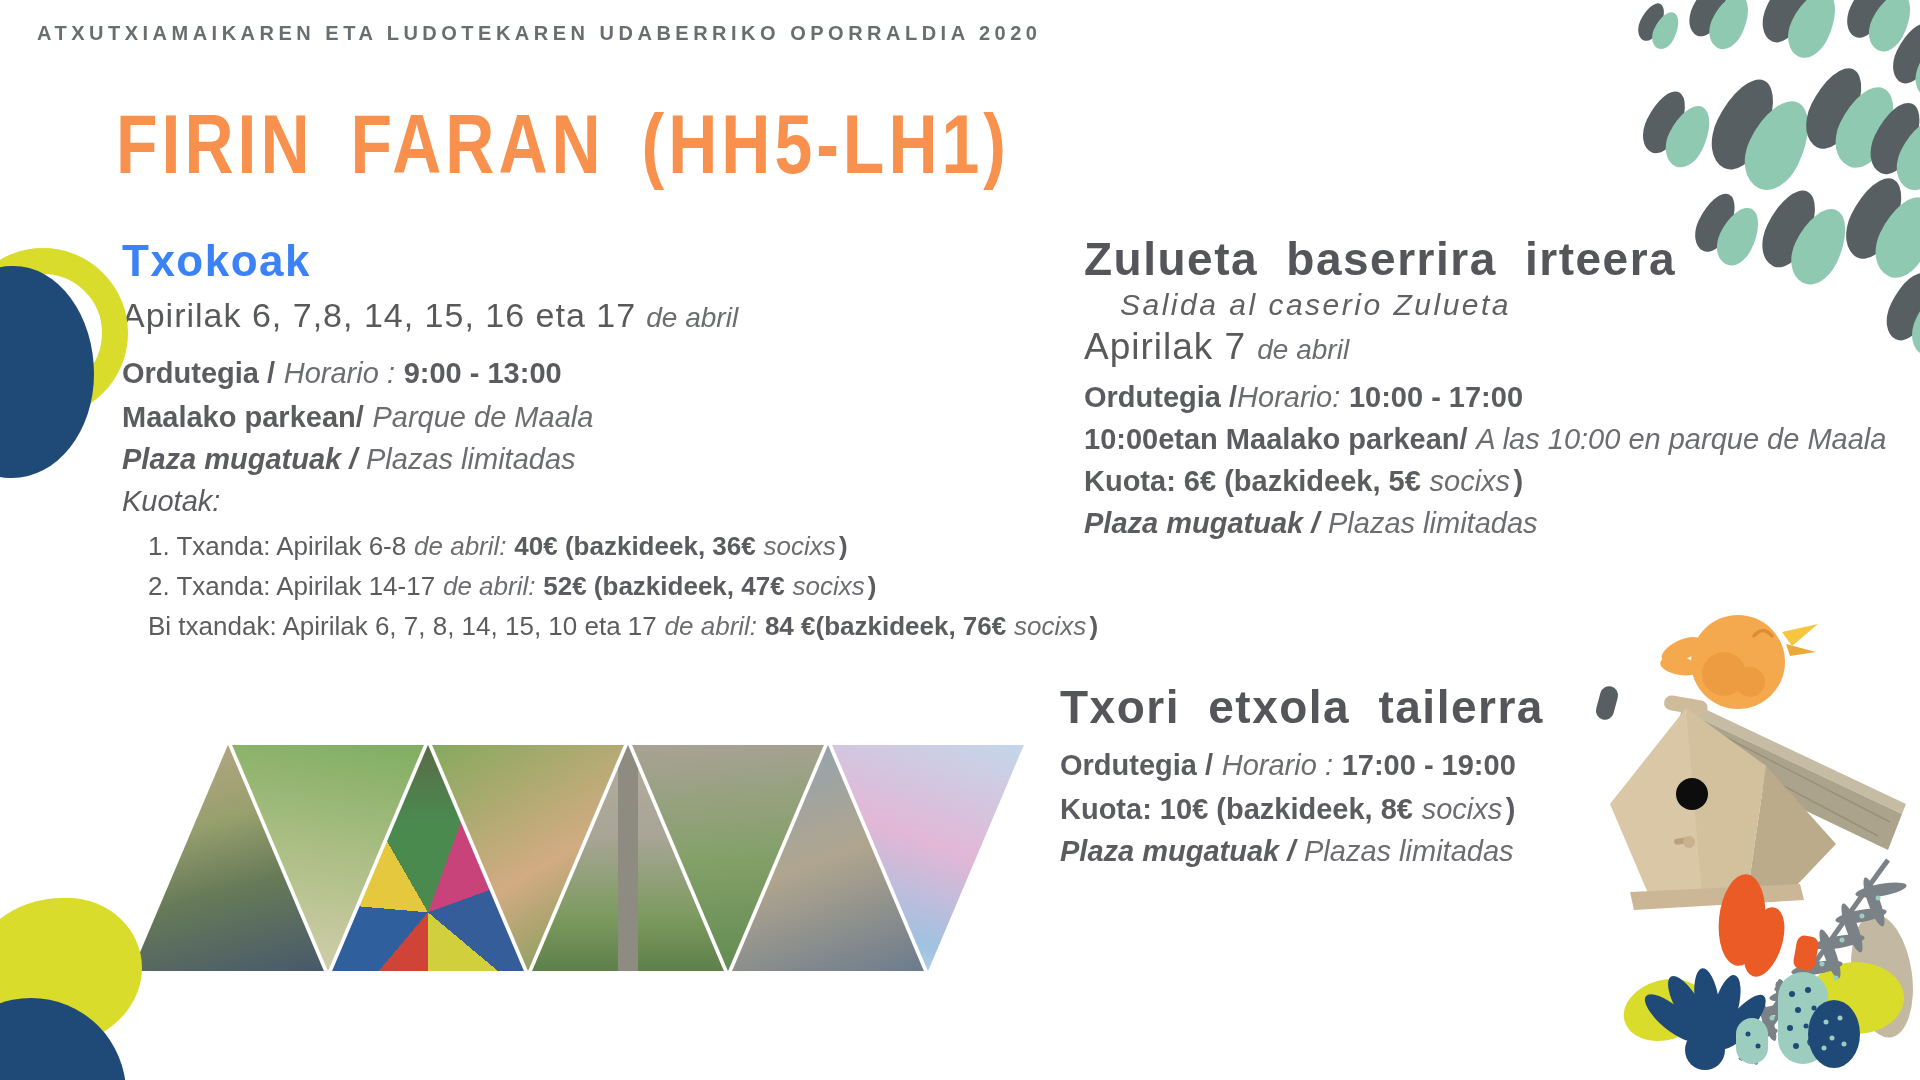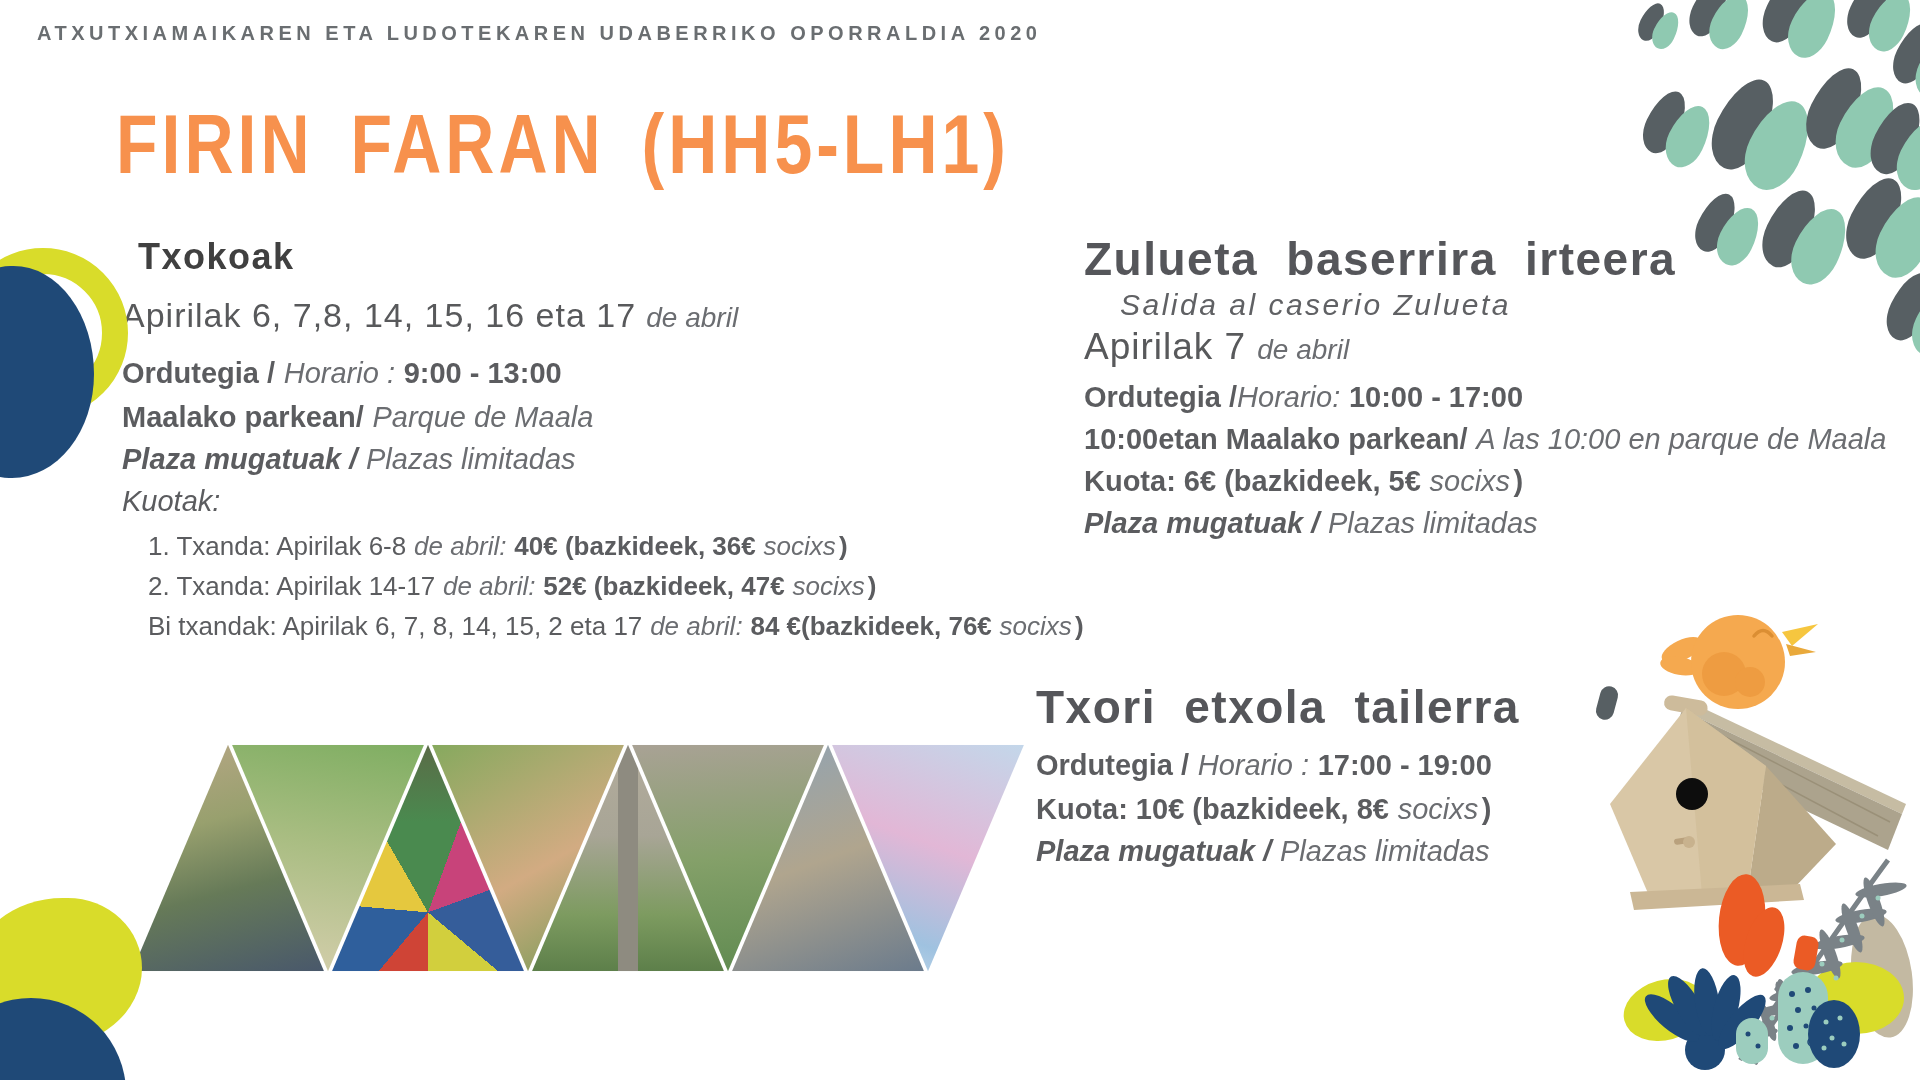--- a/index.html
+++ b/index.html
@@ -9,24 +9,24 @@
   
   .eyebrow{position:absolute;left:37px;top:22px;font-size:20px;font-weight:700;
            letter-spacing:4.5px;color:#6A6E71;white-space:nowrap;}
   .title{position:absolute;left:116px;top:96px;font-size:68px;font-weight:800;
          letter-spacing:4px;word-spacing:14px;color:#F7914D;white-space:nowrap;
          transform:scaleY(1.22);transform-origin:left top;}
 
   .sec{position:absolute;}
   .sec-txokoak{left:122px;top:236px;width:1000px;}
   .sec-zulueta{left:1084px;top:232px;width:840px;}
-  .sec-txori{left:1036px;top:680px;width:620px;}
-
-  .h1{font-size:36px;font-weight:700;color:#404040;letter-spacing:1.5px;word-spacing:10px;
-      height:60px;white-space:nowrap;margin-left:16px;}
+  .sec-txori{left:1060px;top:680px;width:620px;}
+
+  .h1{font-size:44px;font-weight:700;color:#3b82f6;letter-spacing:1.5px;word-spacing:10px;
+      height:60px;white-space:nowrap;}
   .h2{font-size:46px;font-weight:700;color:#55565A;letter-spacing:1.5px;word-spacing:14px;
       white-space:nowrap;}
   .sub{font-style:italic;font-size:30px;letter-spacing:2.5px;color:#606164;padding-left:36px;
        white-space:nowrap;}
   .dateline{white-space:nowrap;}
   .dateline .main{font-size:34px;letter-spacing:1px;}
   .dateline.bigd .main{font-size:37px;}
   .dateline .des{font-style:italic;font-size:28px;color:#6B6D71;}
   .l{font-size:29px;line-height:42px;white-space:nowrap;color:#5B5C5F;}
   .fee{font-size:26px;line-height:40px;padding-left:26px;white-space:nowrap;color:#5B5C5F;}
@@ -111,21 +111,21 @@
       <span class="bit mr">Plaza mugatuak /</span><span class="it">Plazas limitadas</span>
     </div>
     <div class="l kuotak">Kuotak:</div>
     <div class="fee">
       <span class="mr">1. Txanda: Apirilak 6-8</span><span class="it mr">de abril:</span><span class="b mr">40€ (bazkideek, 36€</span><span class="it mrx">socixs</span><span class="b">)</span>
     </div>
     <div class="fee">
       <span class="mr">2. Txanda: Apirilak 14-17</span><span class="it mr">de abril:</span><span class="b mr">52€ (bazkideek, 47€</span><span class="it mrx">socixs</span><span class="b">)</span>
     </div>
     <div class="fee">
-      <span class="mr">Bi txandak: Apirilak 6, 7, 8, 14, 15, 2 eta 17</span><span class="it mr">de abril:</span><span class="b mr">84 €(bazkideek, 76€</span><span class="it mrx">socixs</span><span class="b">)</span>
+      <span class="mr">Bi txandak: Apirilak 6, 7, 8, 14, 15, 10 eta 17</span><span class="it mr">de abril:</span><span class="b mr">84 €(bazkideek, 76€</span><span class="it mrx">socixs</span><span class="b">)</span>
     </div>
   </section>
 
   <section class="sec sec-zulueta">
     <div class="h2">Zulueta baserrira irteera</div>
     <div class="sub">Salida al caserio Zulueta</div>
     <div class="dateline bigd">
       <span class="main mr">Apirilak 7</span><span class="des">de abril</span>
     </div>
     <div class="l">

